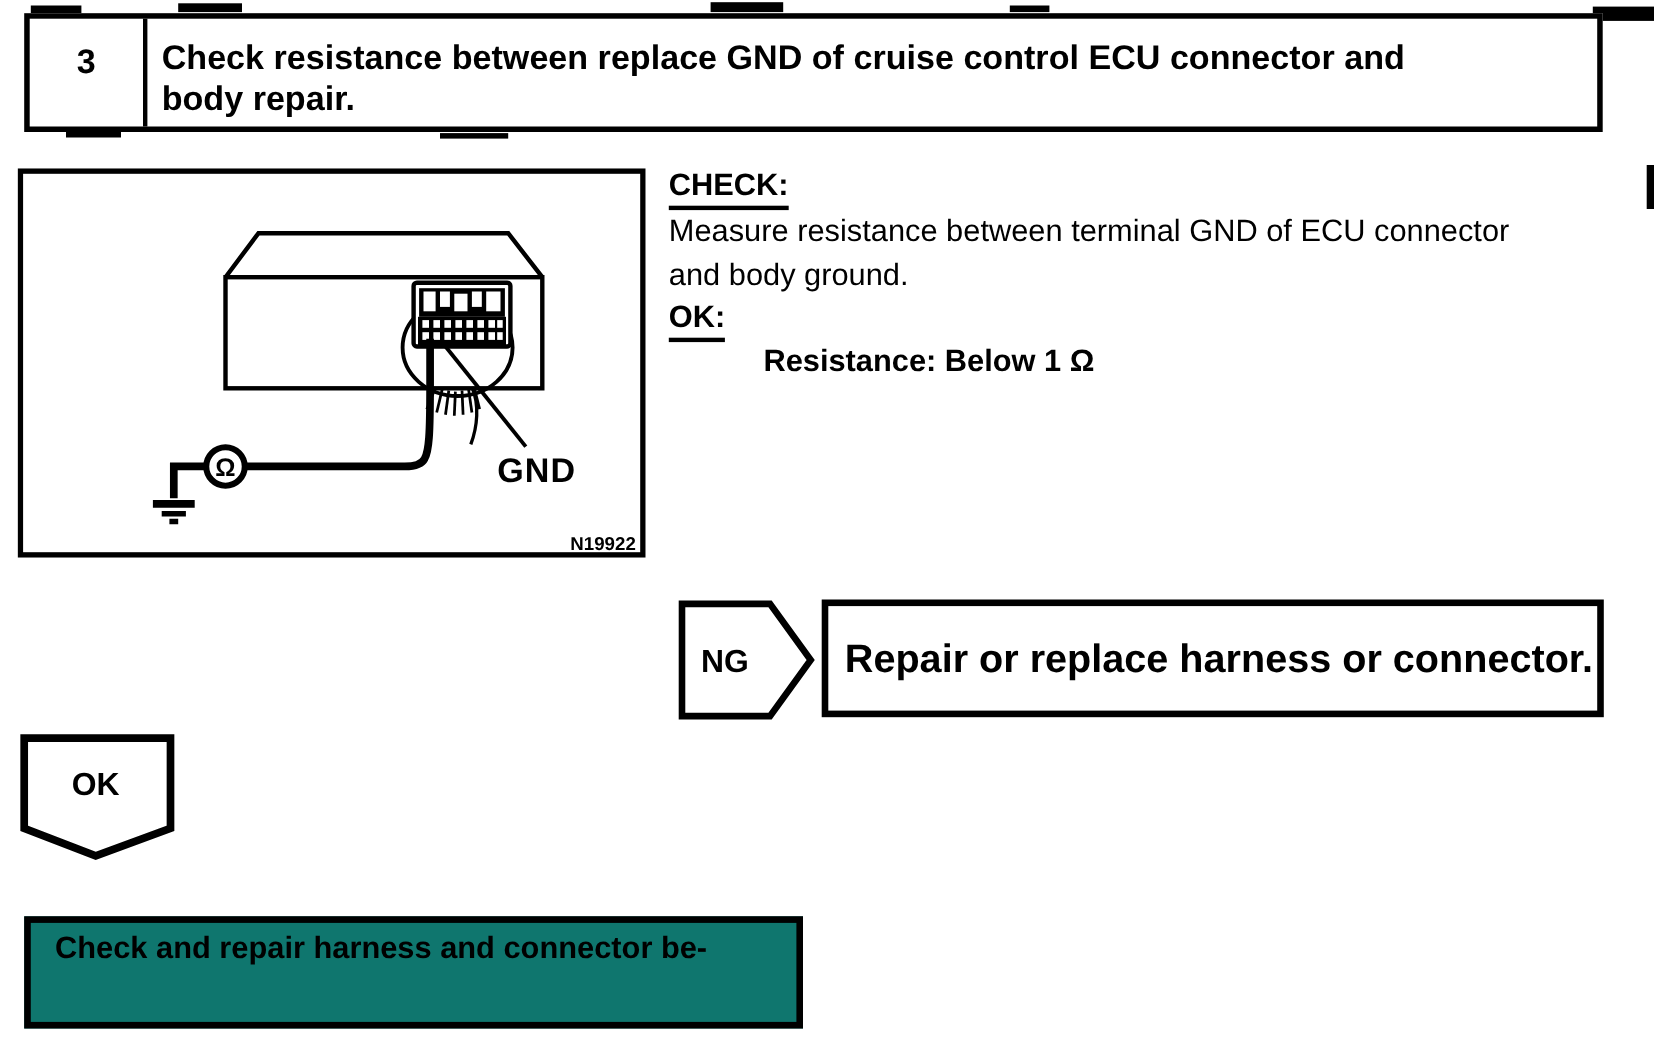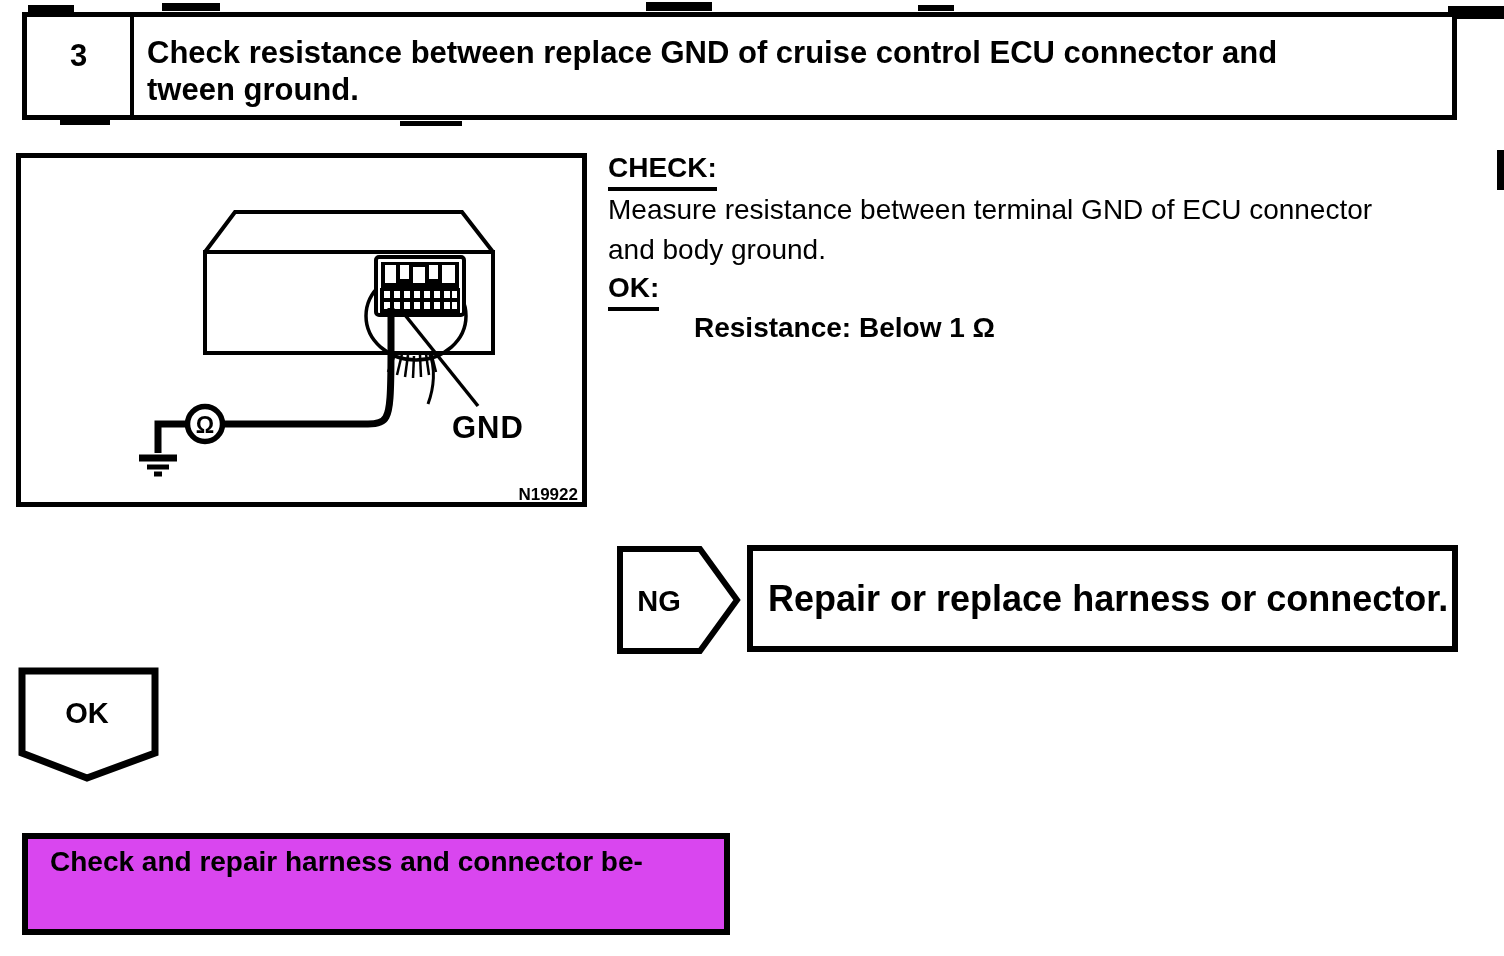--- a/index.html
+++ b/index.html
@@ -26,21 +26,21 @@
   .spec{font-weight:bold;padding-left:86px;}
 
   
   .ng-box{left:747px;top:545px;width:711px;height:107px;border:6px solid #000;
           box-sizing:border-box;display:flex;align-items:center;padding-left:15px;
           font-size:36px;font-weight:bold;background:#fff;white-space:nowrap;}
 
   
   .ok-box{left:22px;top:833px;width:708px;height:102px;border:6px solid #000;
           box-sizing:border-box;padding:7px 0 0 22px;font-size:28px;font-weight:bold;
-          line-height:31px;background:#d946ef;white-space:nowrap;}
+          line-height:31px;background:#0f766e;white-space:nowrap;}
 
   svg text{font-family:"Liberation Sans",sans-serif;fill:#000;}
 
   .artifact{background:#000;}
 </style>
 </head>
 <body>
 
 <div id="page">
 
@@ -50,21 +50,21 @@
   <div class="abs artifact" style="left:918px;top:5px;width:36px;height:6px;"></div>
   <div class="abs artifact" style="left:1448px;top:6px;width:56px;height:13px;"></div>
   <div class="abs artifact" style="left:60px;top:119px;width:50px;height:6px;"></div>
   <div class="abs artifact" style="left:400px;top:121px;width:62px;height:5px;"></div>
   <div class="abs artifact" style="left:1497px;top:150px;width:7px;height:40px;"></div>
 
   <div class="abs step-header">
     <div class="step-num-cell">3</div>
     <div class="step-title-cell">
       <div>Check resistance between replace GND of cruise control ECU connector and</div>
-      <div>tween ground.</div>
+      <div>body repair.</div>
     </div>
   </div>
 
   <svg class="abs figure-svg" width="571" height="354" viewBox="16 153 571 354">
 
     <rect x="18.5" y="155.5" width="566" height="349" fill="#ffffff" stroke="#000" stroke-width="5"></rect>
 
     <g fill="#ffffff" stroke="#000" stroke-width="4">
       <path d="M205,252 L235,212 L462,212 L493,252"></path>
       <rect x="205" y="252" width="288" height="101"></rect>

